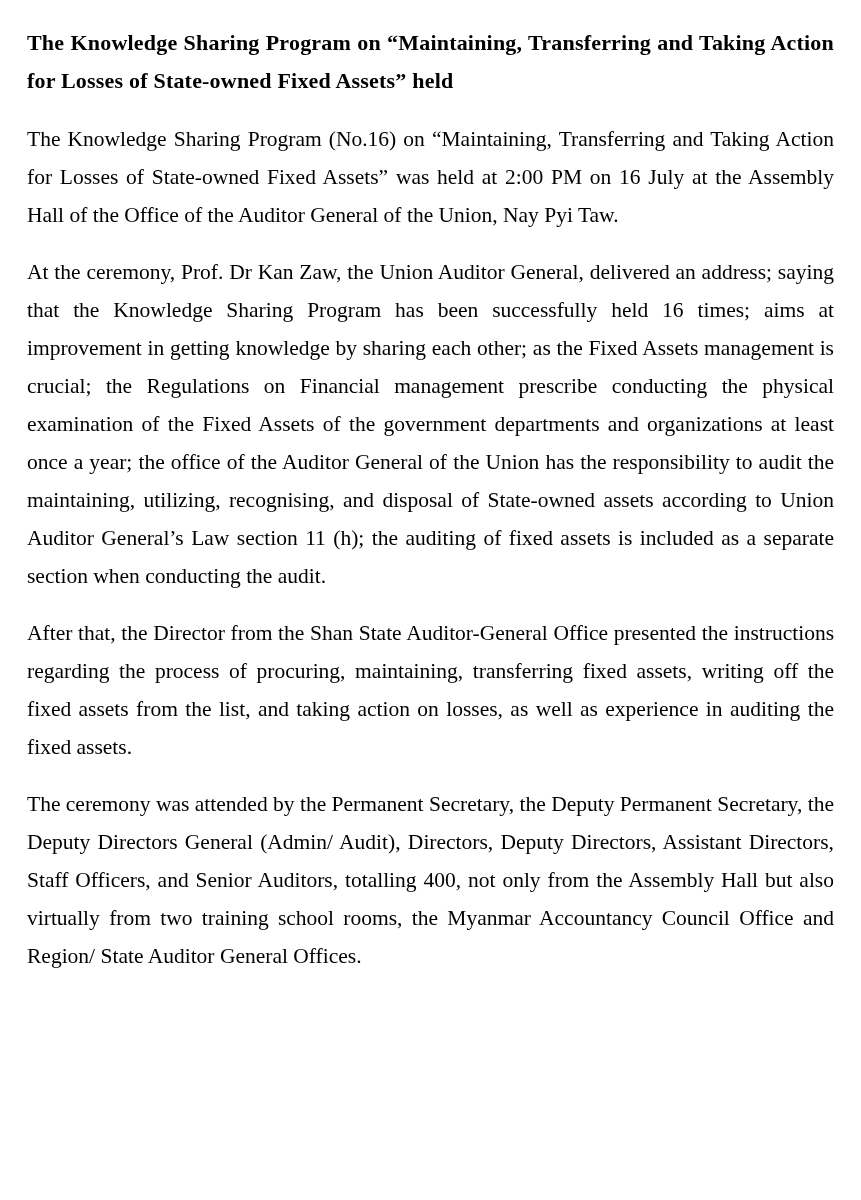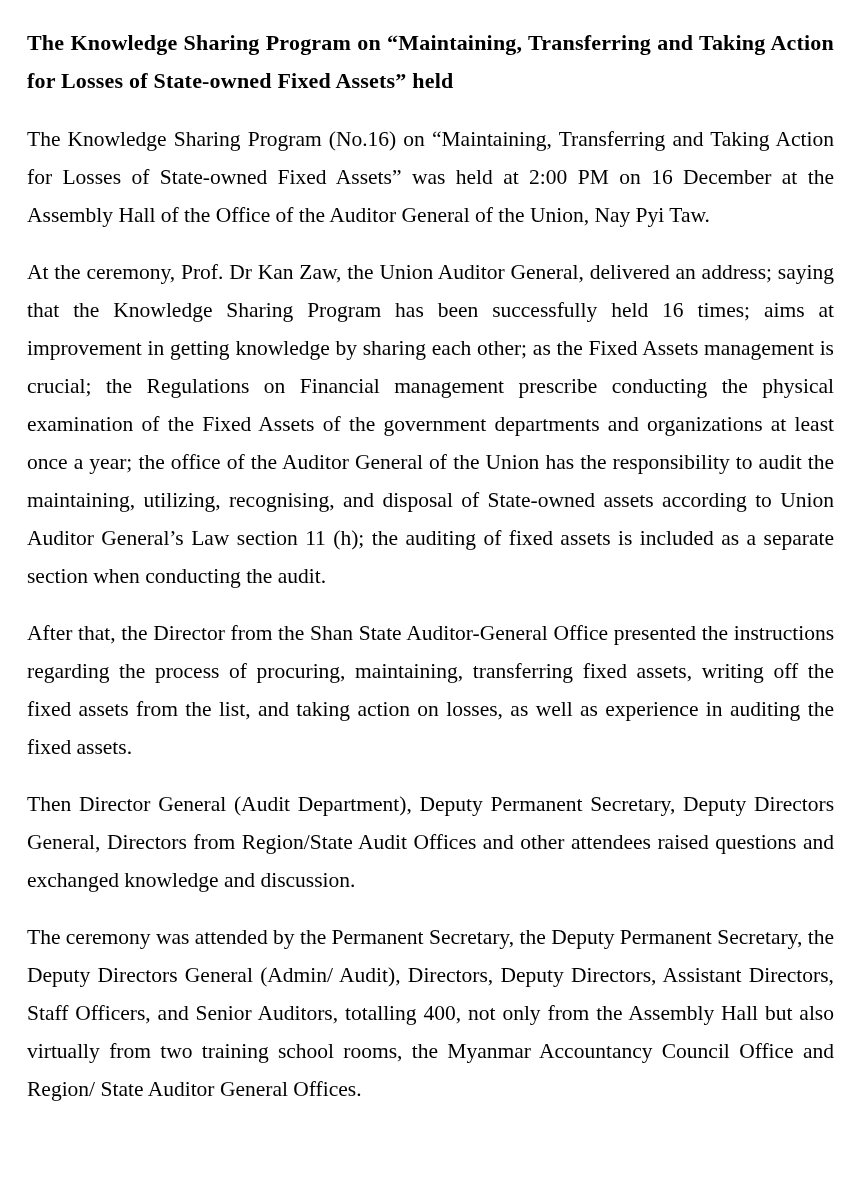--- a/index.html
+++ b/index.html
@@ -34,18 +34,17 @@
   }
   .doc-paragraph:last-child {
     margin-bottom: 0;
   }
 </style>
 </head>
 <body>
 
 <div class="page">
   <h1 class="doc-title">The Knowledge Sharing Program on “Maintaining, Transferring and Taking Action for Losses of State-owned Fixed Assets” held</h1>
-  <p class="doc-paragraph">The Knowledge Sharing Program (No.16) on “Maintaining, Transferring and Taking Action for Losses of State-owned Fixed Assets” was held at 2:00 PM on 16 December at the Assembly Hall of the Office of the Auditor General of the Union, Nay Pyi Taw.</p>
+  <p class="doc-paragraph">The Knowledge Sharing Program (No.16) on “Maintaining, Transferring and Taking Action for Losses of State-owned Fixed Assets” was held at 2:00 PM on 16 July at the Assembly Hall of the Office of the Auditor General of the Union, Nay Pyi Taw.</p>
   <p class="doc-paragraph">At the ceremony, Prof. Dr Kan Zaw, the Union Auditor General, delivered an address; saying that the Knowledge Sharing Program has been successfully held 16 times; aims at improvement in getting knowledge by sharing each other; as the Fixed Assets management is crucial; the Regulations on Financial management prescribe conducting the physical examination of the Fixed Assets of the government departments and organizations at least once a year; the office of the Auditor General of the Union has the responsibility to audit the maintaining, utilizing, recognising, and disposal of State-owned assets according to Union Auditor General’s Law section 11 (h); the auditing of fixed assets is included as a separate section when conducting the audit.</p>
   <p class="doc-paragraph">After that, the Director from the Shan State Auditor-General Office presented the instructions regarding the process of procuring, maintaining, transferring fixed assets, writing off the fixed assets from the list, and taking action on losses, as well as experience in auditing the fixed assets.</p>
-  <p class="doc-paragraph">Then Director General (Audit Department), Deputy Permanent Secretary, Deputy Directors General, Directors from Region/State Audit Offices and other attendees raised questions and exchanged knowledge and discussion.</p>
   <p class="doc-paragraph">The ceremony was attended by the Permanent Secretary, the Deputy Permanent Secretary, the Deputy Directors General (Admin/ Audit), Directors, Deputy Directors, Assistant Directors, Staff Officers, and Senior Auditors, totalling 400, not only from the Assembly Hall but also virtually from two training school rooms, the Myanmar Accountancy Council Office and Region/ State Auditor General Offices.</p>
 </div>
 
 </body></html>

